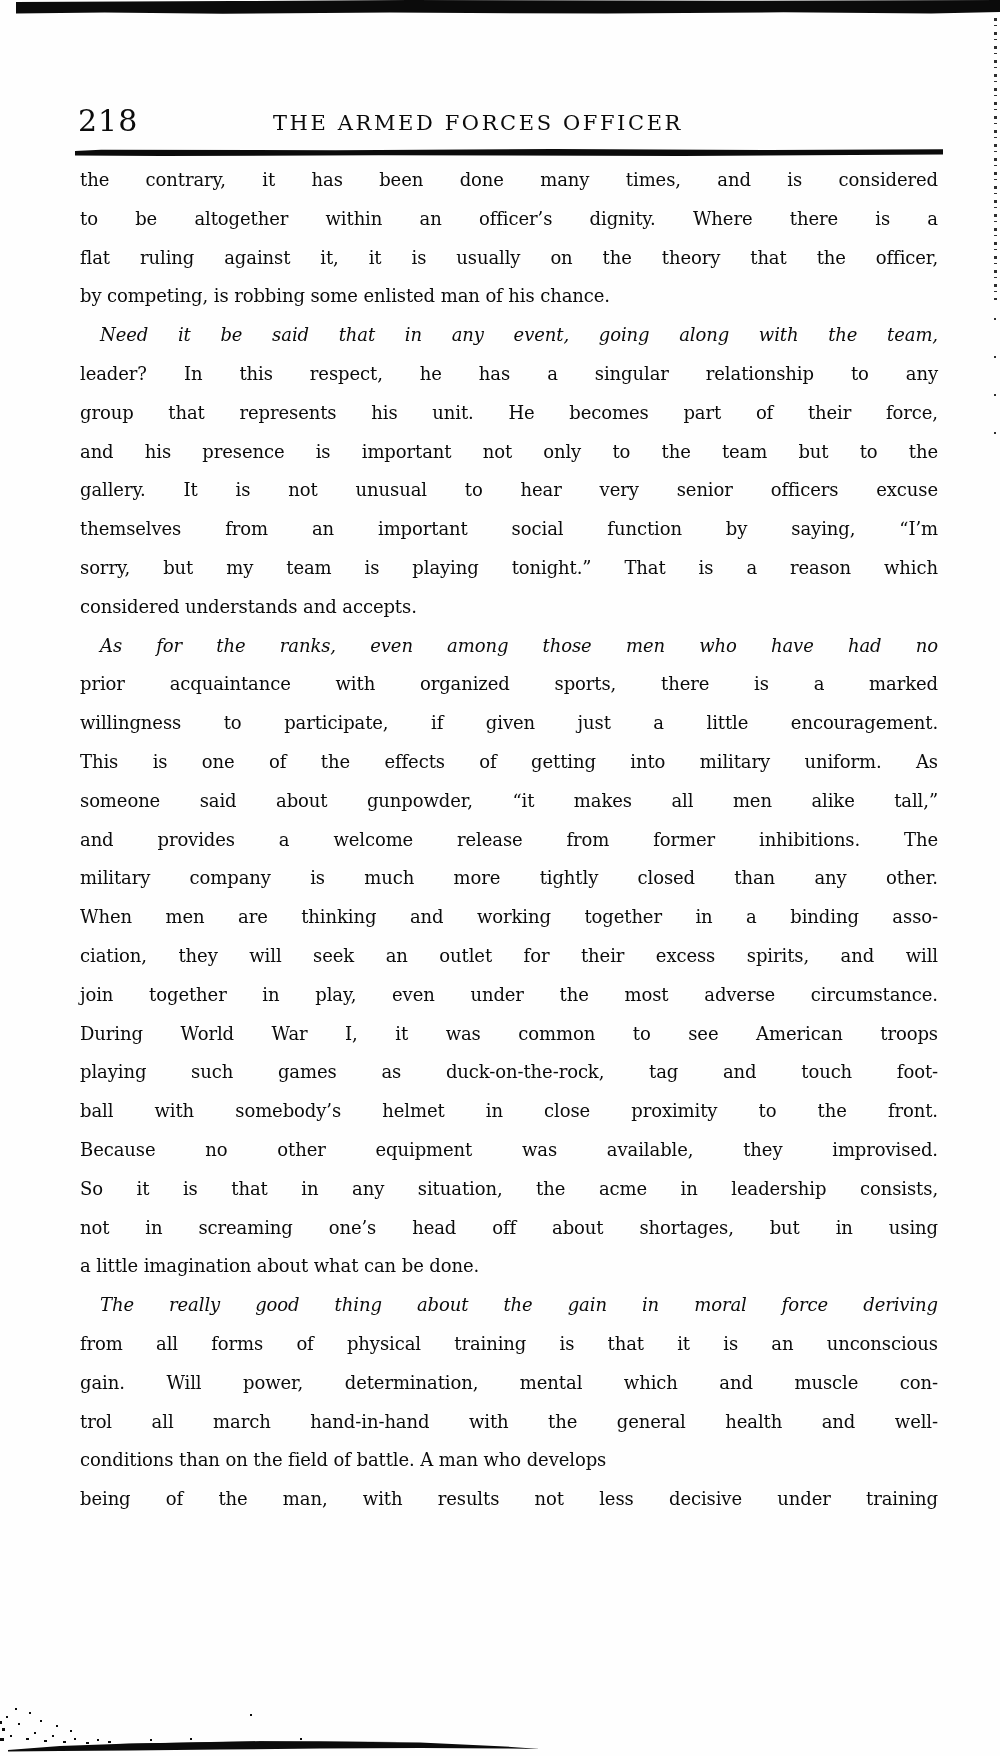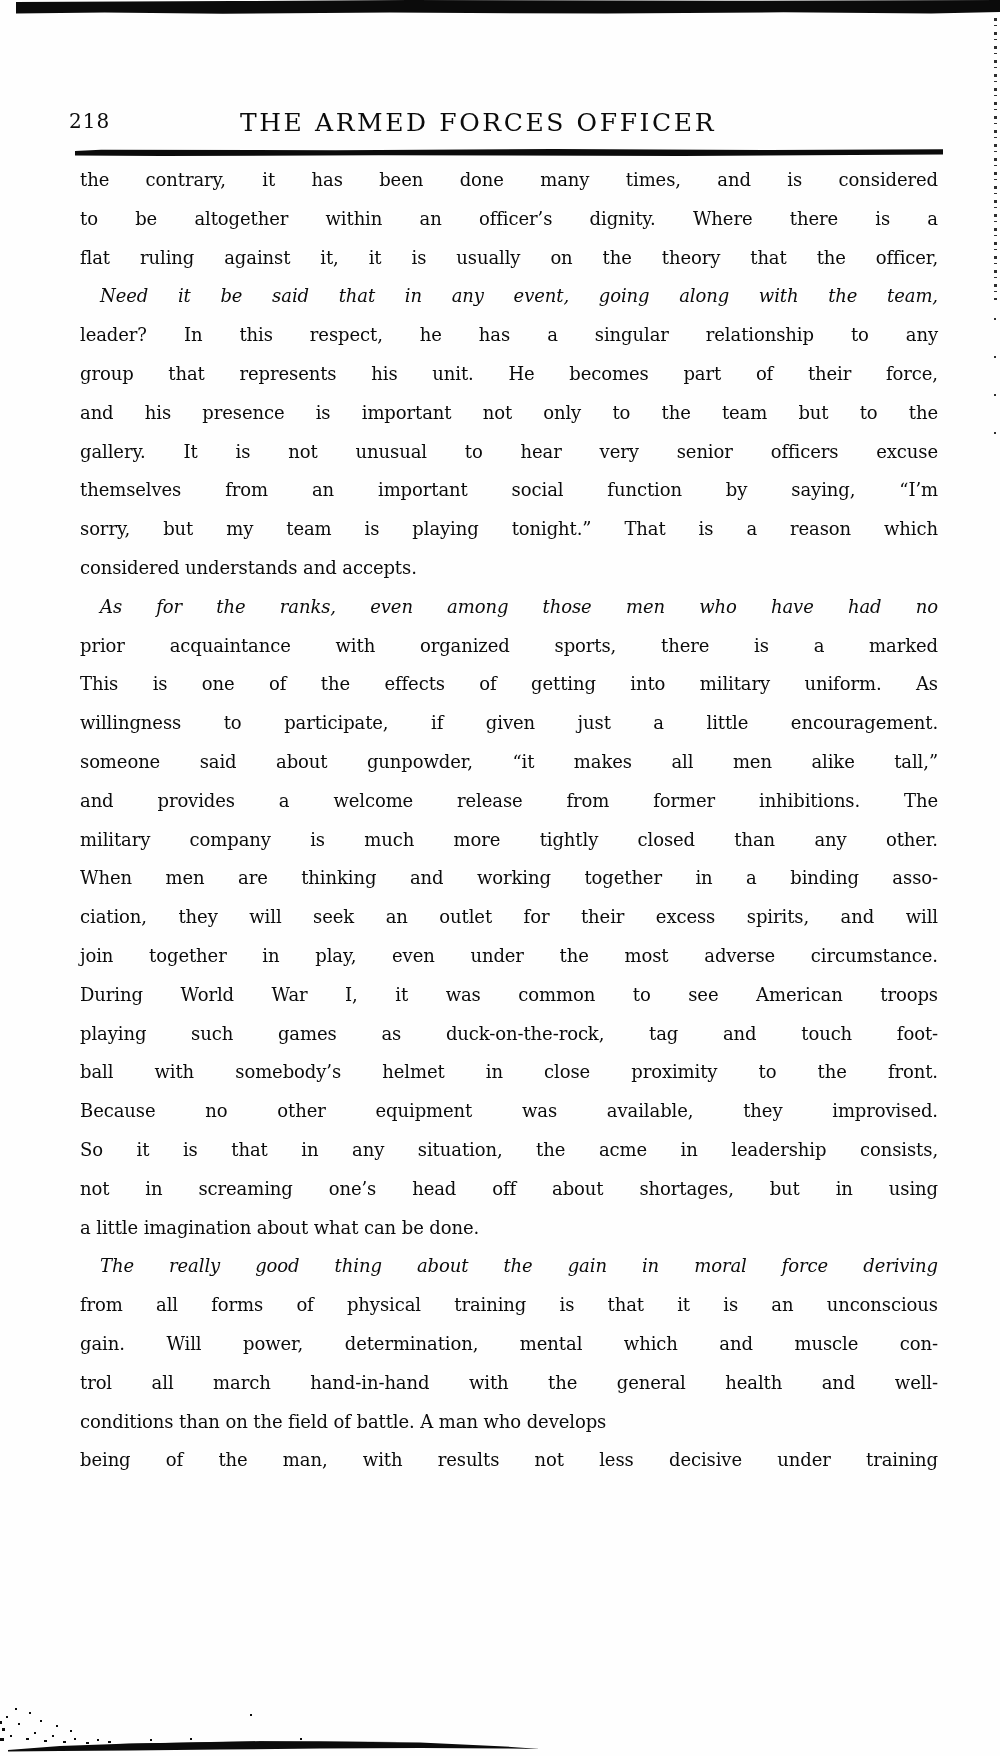--- a/index.html
+++ b/index.html
@@ -34,26 +34,26 @@
     opacity:.85;
   }
   .edge-speckle:after{
     content:"";position:absolute;left:0;top:300px;width:2px;height:140px;
     background:repeating-linear-gradient(to bottom,var(--ink) 0 2px,transparent 2px 38px);
   }
   .ink-smudge{position:absolute;left:0;top:1694px;width:540px;height:62px;}
   
   .header{position:absolute;left:0;top:0;width:100%;}
   .page-number{
-    position:absolute;left:69px;top:104px;
-    font-size:20px;line-height:34px;letter-spacing:1px;
+    position:absolute;left:78px;top:104px;
+    font-size:30px;line-height:34px;letter-spacing:1px;
   }
   .running-title{
     position:absolute;left:478px;top:110px;transform:translateX(-50%);
-    font-size:25px;line-height:26px;letter-spacing:2.6px;white-space:nowrap;
+    font-size:21px;line-height:26px;letter-spacing:2.6px;white-space:nowrap;
   }
   .header-rule{
     position:absolute;left:75px;top:149px;width:868px;height:7px;
     background:var(--ink);
     clip-path:polygon(0 30%,3% 10%,30% 18%,55% 0,80% 14%,100% 4%,100% 80%,70% 100%,35% 88%,10% 100%,0 92%);
   }
   
   .body-text{
     position:absolute;left:80px;top:161px;width:858px;
     font-size:18px;line-height:38.8px;
@@ -81,36 +81,37 @@
     <div class="page-number">218</div>
     <div class="running-title">THE ARMED FORCES OFFICER</div>
     <div class="header-rule"></div>
   </div>
 
   <div class="body-text" id="body-text">
       <div class="paragraph">
         <div class="line">the contrary, it has been done many times, and is considered</div>
         <div class="line">to be altogether within an officer’s dignity. Where there is a</div>
         <div class="line">flat ruling against it, it is usually on the theory that the officer,</div>
+        <div class="line last">by competing, is robbing some enlisted man of his chance.</div>
       </div>
       <div class="paragraph">
         <div class="line indent">Need it be said that in any event, going along with the team,</div>
         <div class="line">leader? In this respect, he has a singular relationship to any</div>
         <div class="line">group that represents his unit. He becomes part of their force,</div>
         <div class="line">and his presence is important not only to the team but to the</div>
         <div class="line">gallery. It is not unusual to hear very senior officers excuse</div>
         <div class="line">themselves from an important social function by saying, “I’m</div>
         <div class="line">sorry, but my team is playing tonight.” That is a reason which</div>
         <div class="line last">considered understands and accepts.</div>
       </div>
       <div class="paragraph">
         <div class="line indent">As for the ranks, even among those men who have had no</div>
         <div class="line">prior acquaintance with organized sports, there is a marked</div>
+        <div class="line">willingness to participate, if given just a little encouragement.</div>
         <div class="line">This is one of the effects of getting into military uniform. As</div>
-        <div class="line">willingness to participate, if given just a little encouragement.</div>
         <div class="line">someone said about gunpowder, “it makes all men alike tall,”</div>
         <div class="line">and provides a welcome release from former inhibitions. The</div>
         <div class="line">military company is much more tightly closed than any other.</div>
         <div class="line">When men are thinking and working together in a binding asso-</div>
         <div class="line">ciation, they will seek an outlet for their excess spirits, and will</div>
         <div class="line">join together in play, even under the most adverse circumstance.</div>
         <div class="line">During World War I, it was common to see American troops</div>
         <div class="line">playing such games as duck-on-the-rock, tag and touch foot-</div>
         <div class="line">ball with somebody’s helmet in close proximity to the front.</div>
         <div class="line">Because no other equipment was available, they improvised.</div>

